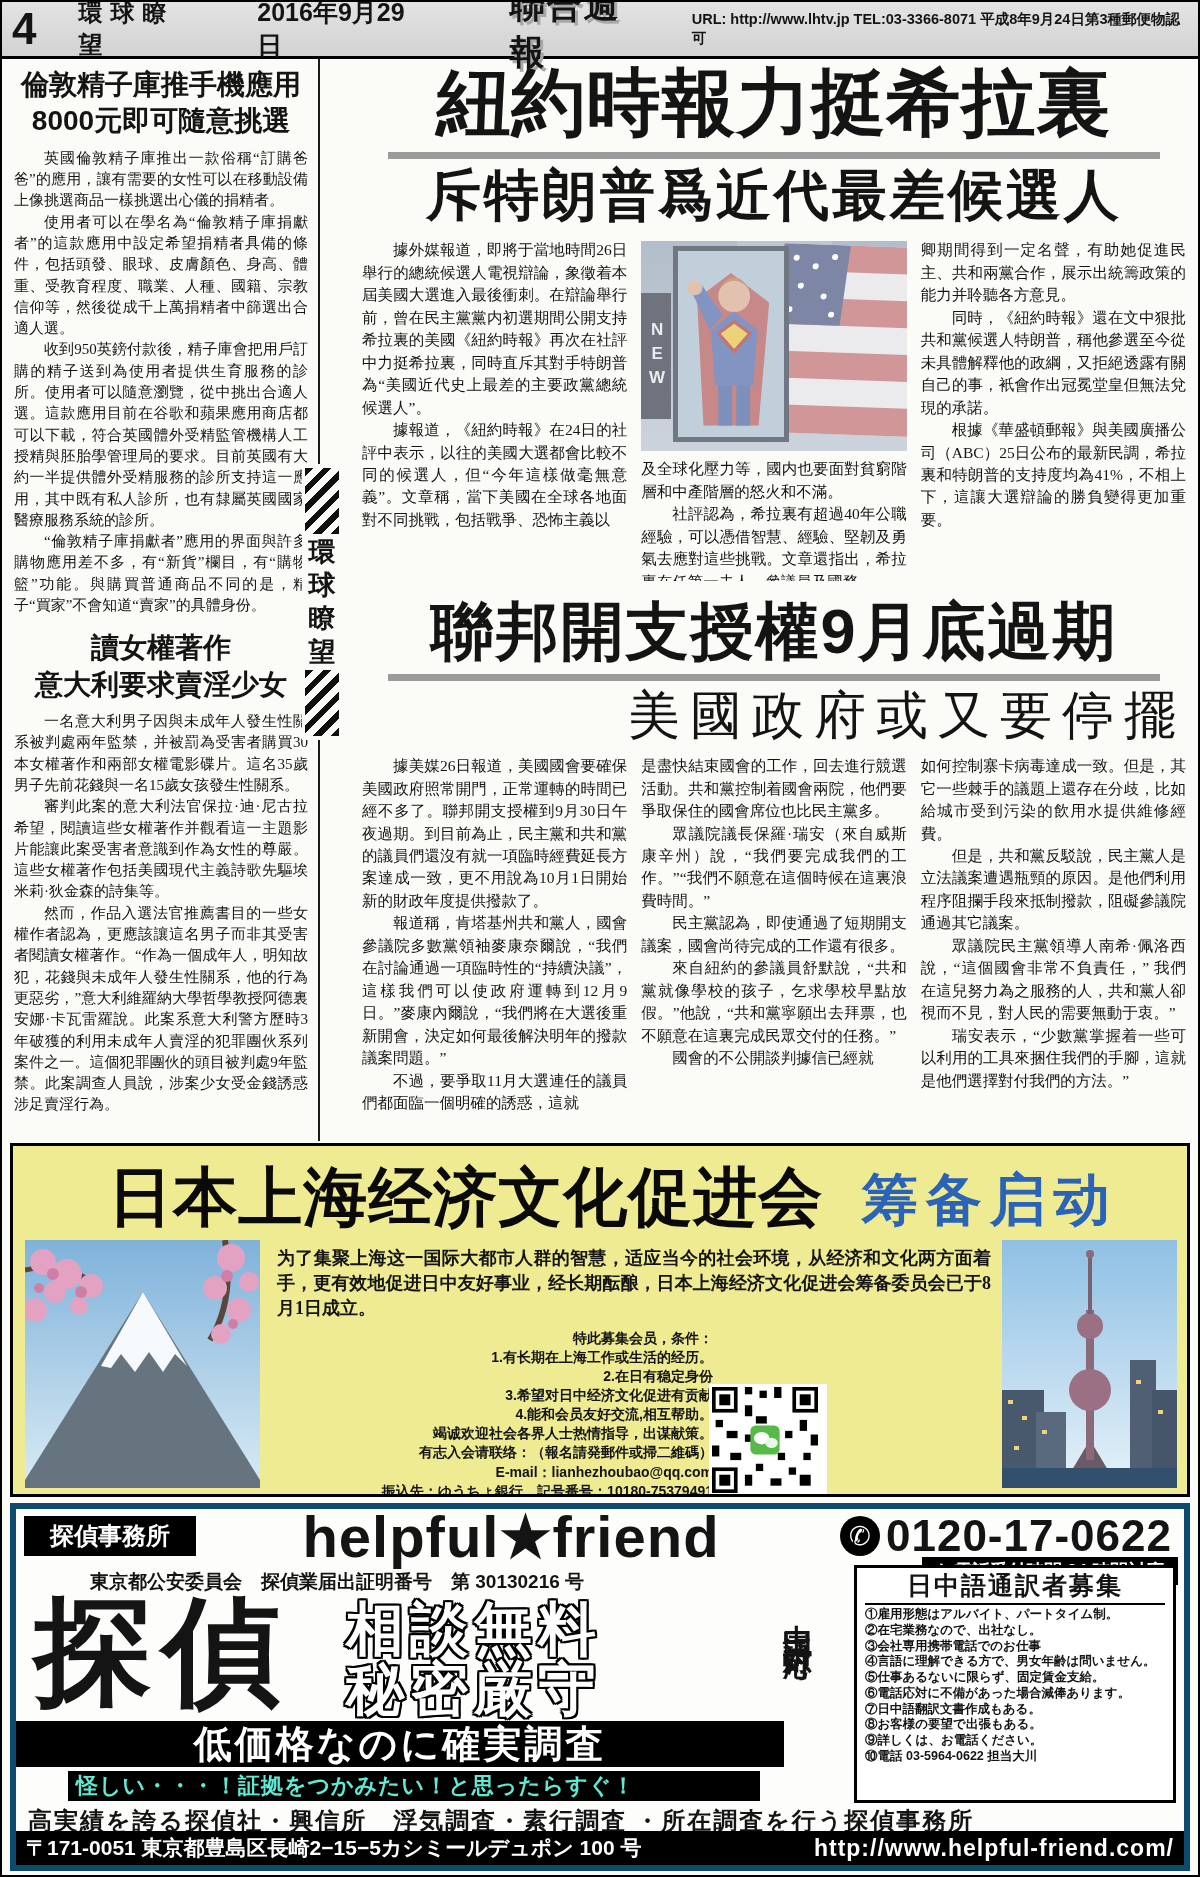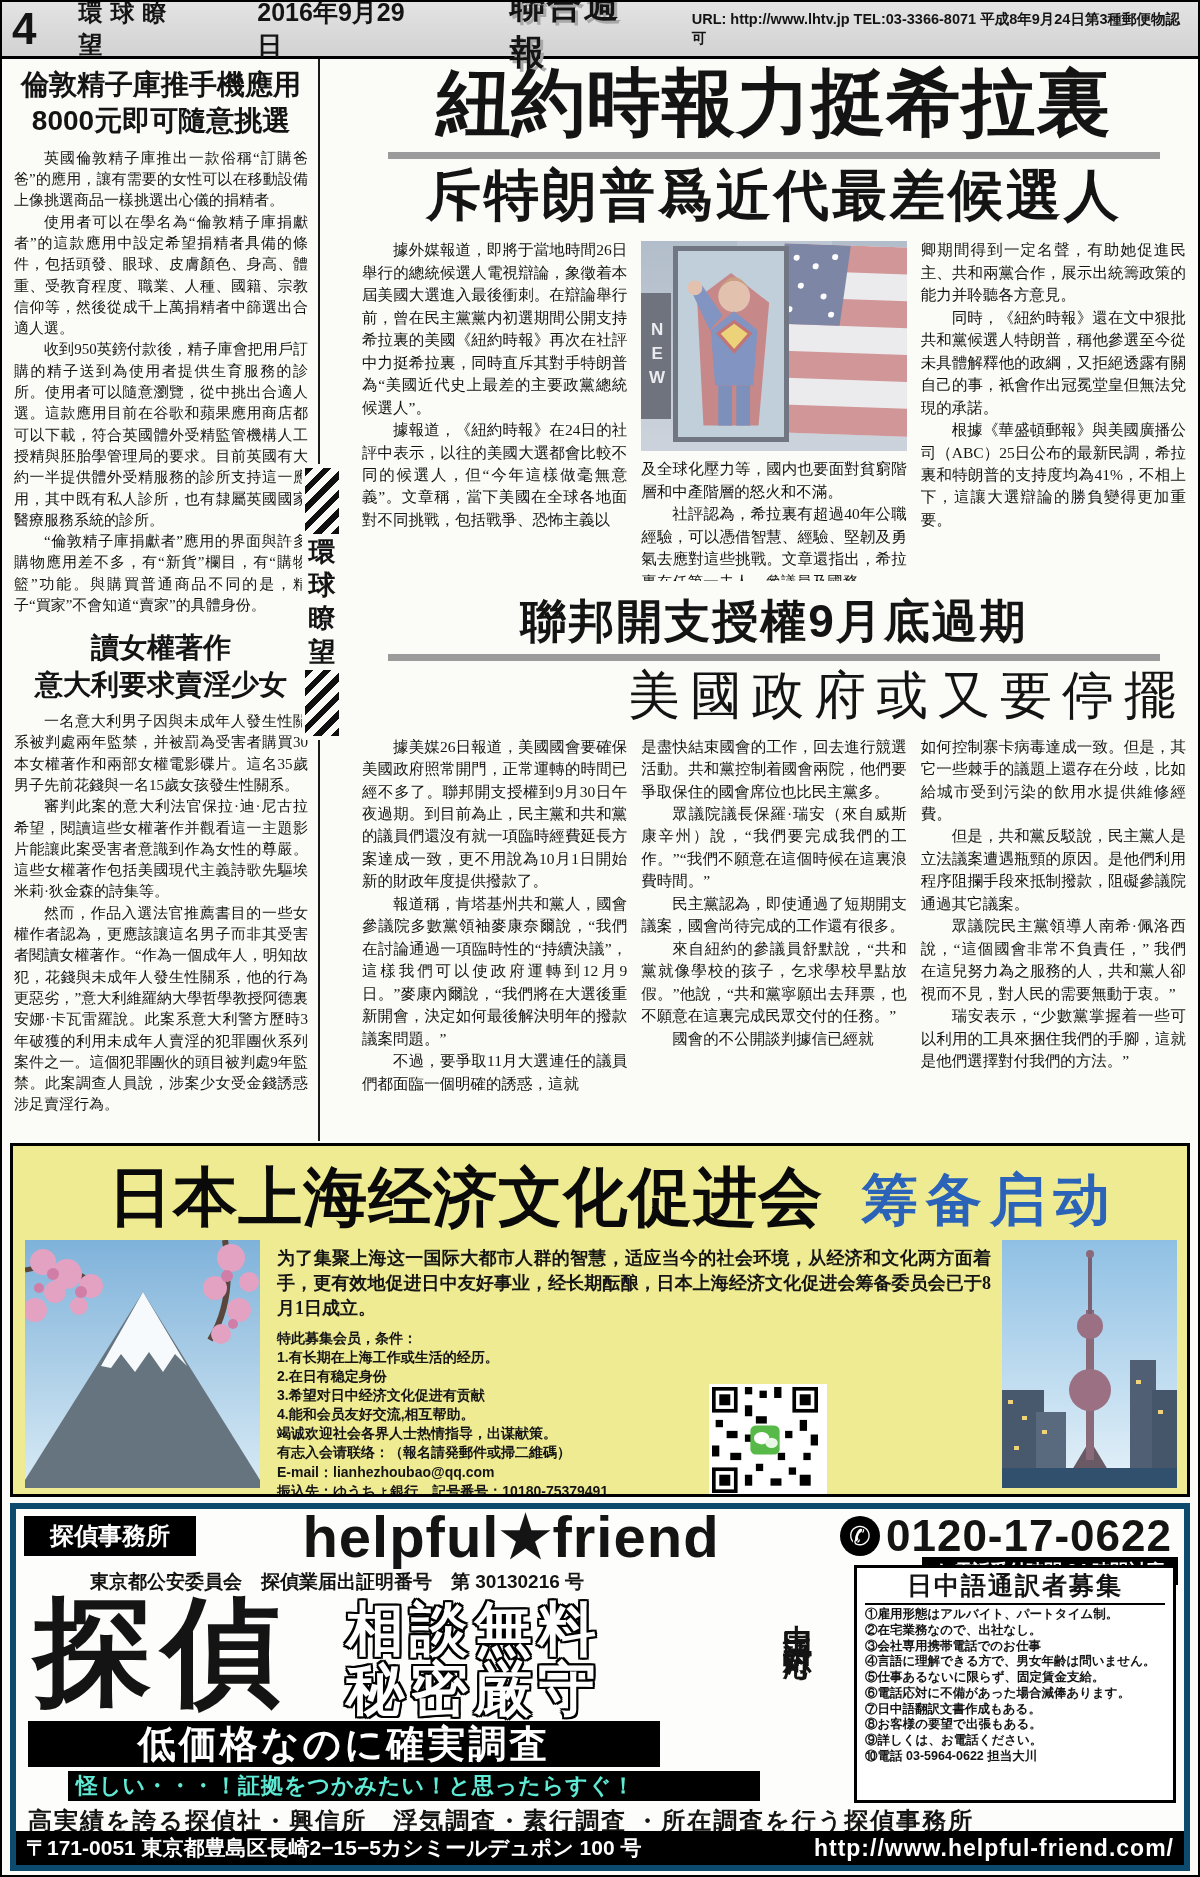--- a/index.html
+++ b/index.html
@@ -26,21 +26,21 @@
   .h1{font-family:"Liberation Sans",sans-serif;font-weight:900;font-size:74px;line-height:1.18;
     text-align:center;margin:0;letter-spacing:1px;}
   .rule{height:7px;background:#9b9b9b;margin:6px 26px 4px;}
   .h2{font-size:55px;font-weight:900;text-align:center;line-height:1.2;margin:0;letter-spacing:3px;}
   .cols{display:flex;gap:14px;overflow:hidden;}
   .cols.art1{height:342px;margin-top:10px;}
   .cols.art2{flex:1;margin-top:8px;}
   .col{flex:1;font-size:15.5px;line-height:1.45;text-align:justify;overflow:hidden;}
   .col p{margin:0;text-indent:2em;}
   .col p.noindent{text-indent:0;}
-  .h3{font-family:"Liberation Sans",sans-serif;font-weight:900;font-size:46px;line-height:1.15;
+  .h3{font-family:"Liberation Sans",sans-serif;font-weight:900;font-size:63px;line-height:1.15;
     text-align:center;margin:14px 0 0;letter-spacing:2px;}
   .h4{font-size:52px;font-weight:400;text-align:right;line-height:1.2;margin:0;letter-spacing:10px;}
   
   .strip{position:absolute;left:300px;top:462px;width:40px;background:#fbfbf7;z-index:5;
     display:flex;flex-direction:column;align-items:center;gap:3px;padding:4px 0;}
   .strip .bars{width:34px;height:66px;background:repeating-linear-gradient(135deg,#101010 0 6px,#fbfbf7 6px 13px);}
   .strip .ch{font-size:27px;font-weight:700;line-height:1.12;}
   
   .photo{position:relative;height:210px;margin:2px 0 7px;overflow:hidden;
     background:linear-gradient(180deg,#93a3b5,#b9c3ce);}
@@ -58,21 +58,21 @@
   .ad1{height:354px;margin:2px 8px 0;border:3px solid #000;box-sizing:border-box;position:relative;
     background:#eeeb92;overflow:hidden;font-family:"Liberation Sans",sans-serif;padding-left:26px;}
   .ad1-titles{text-align:center;margin-top:8px;white-space:nowrap;}
   .ad1-title{font-size:64px;font-weight:900;color:#0a0a0a;letter-spacing:1px;}
   .ad1-sub{font-size:56px;font-weight:900;color:#2a63b8;margin-left:34px;letter-spacing:8px;}
   .ad1-fuji{position:absolute;left:12px;top:94px;width:235px;height:248px;}
   .ad1-sh{position:absolute;right:10px;top:94px;width:175px;height:248px;}
   .ad1-intro{position:absolute;left:264px;right:196px;top:100px;font-family:"Liberation Serif",serif;
     font-weight:700;font-size:18px;line-height:1.38;text-align:justify;}
   .ad1-rest{position:absolute;left:264px;top:184px;width:436px;font-size:14px;font-weight:700;line-height:1.22;}
-  .ad1-rest div{margin:0 0 2px;}
+  .ad1-rest div{margin:0 0 2px;text-align:right;}
   .ad1-qr{position:absolute;left:696px;top:238px;width:112px;height:112px;background:#fff;padding:3px;}
   
   .ad2{height:368px;margin:6px 8px 0;border:6px solid #0c4a6e;box-sizing:border-box;position:relative;
     background:#fdfdfb;overflow:hidden;font-family:"Liberation Sans",sans-serif;}
   .ad2-office{position:absolute;left:6px;top:5px;width:176px;height:44px;background:#000;color:#fff;
     display:flex;align-items:center;justify-content:center;font-size:24px;font-weight:700;
     box-shadow:inset 0 0 0 2px #fff;}
   .ad2-brand{position:absolute;left:190px;top:-6px;width:610px;text-align:center;
     font-size:58px;font-weight:900;letter-spacing:1px;}
   .ad2-phonewrap{position:absolute;right:12px;top:2px;display:flex;align-items:center;gap:6px;}
@@ -87,21 +87,21 @@
   .ad2-slogans{position:absolute;left:330px;top:90px;line-height:1.04;}
   .ad2-slogans div{font-size:58px;font-weight:900;letter-spacing:6px;color:#fff;
     text-shadow:-2px -2px 0 #000,2px -2px 0 #000,-2px 2px 0 #000,2px 2px 0 #000,0 -2px 0 #000,0 2px 0 #000,-2px 0 0 #000,2px 0 0 #000;}
   .ad2-cn{position:absolute;left:762px;top:92px;height:204px;writing-mode:vertical-rl;
     font-family:"Liberation Serif",serif;font-size:29px;font-weight:700;letter-spacing:6px;}
   .ad2-recruit{position:absolute;right:8px;top:56px;width:322px;height:238px;border:3px solid #000;
     background:#fff;box-sizing:border-box;padding:1px 8px;overflow:hidden;}
   .ad2-recruit-title{font-family:"Liberation Serif",serif;font-size:25px;font-weight:700;
     text-align:center;letter-spacing:2px;border-bottom:2px solid #000;padding-bottom:1px;margin-bottom:2px;}
   .ad2-recruit-item{font-size:12.5px;font-weight:700;line-height:1.26;}
-  .ad2-bar1{position:absolute;left:12px;top:212px;width:632px;height:46px;background:#000;color:#fff;
+  .ad2-bar1{position:absolute;left:0;top:212px;width:768px;height:46px;background:#000;color:#fff;
     font-size:38px;font-weight:900;display:flex;align-items:center;justify-content:center;letter-spacing:3px;}
   .ad2-bar2{position:absolute;left:8px;top:262px;width:692px;height:30px;background:#000;color:#5eead4;
     font-size:22px;font-weight:900;display:flex;align-items:center;padding-left:8px;box-sizing:border-box;letter-spacing:1px;margin-left:44px;}
   .ad2-footerline{position:absolute;left:12px;top:296px;width:1150px;font-family:"Liberation Serif",serif;
     font-size:24px;font-weight:700;letter-spacing:2px;}
   .ad2-addrbar{position:absolute;left:0;right:0;bottom:0;height:34px;background:#000;color:#fff;
     display:flex;align-items:center;justify-content:space-between;padding:0 10px;}
   .ad2-addr{font-size:21px;font-weight:700;}
   .ad2-url{font-size:23px;font-weight:900;letter-spacing:1px;}
 </style>

